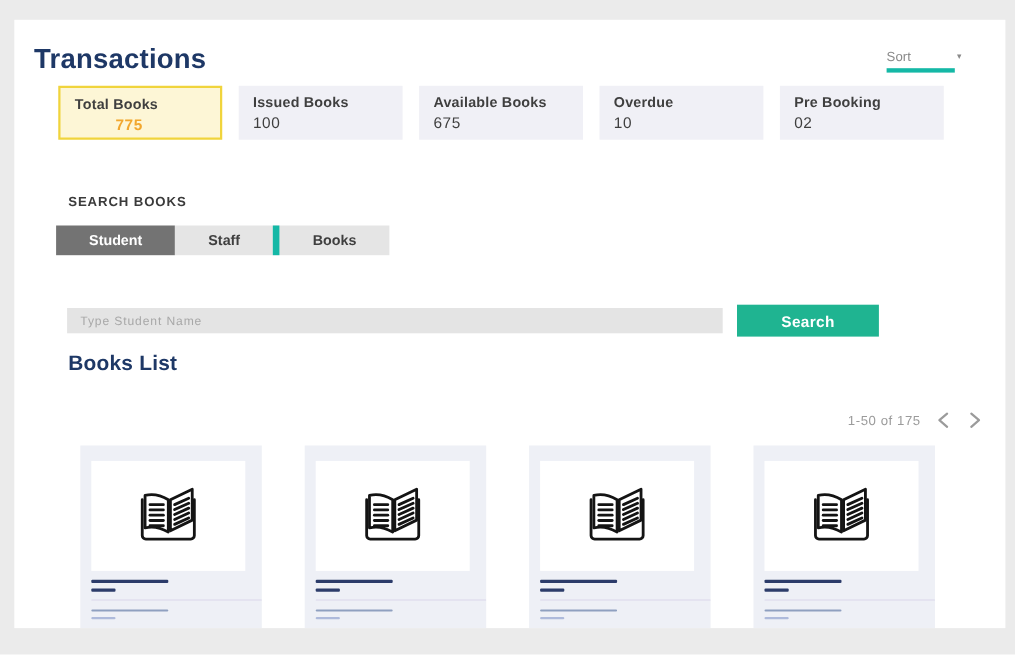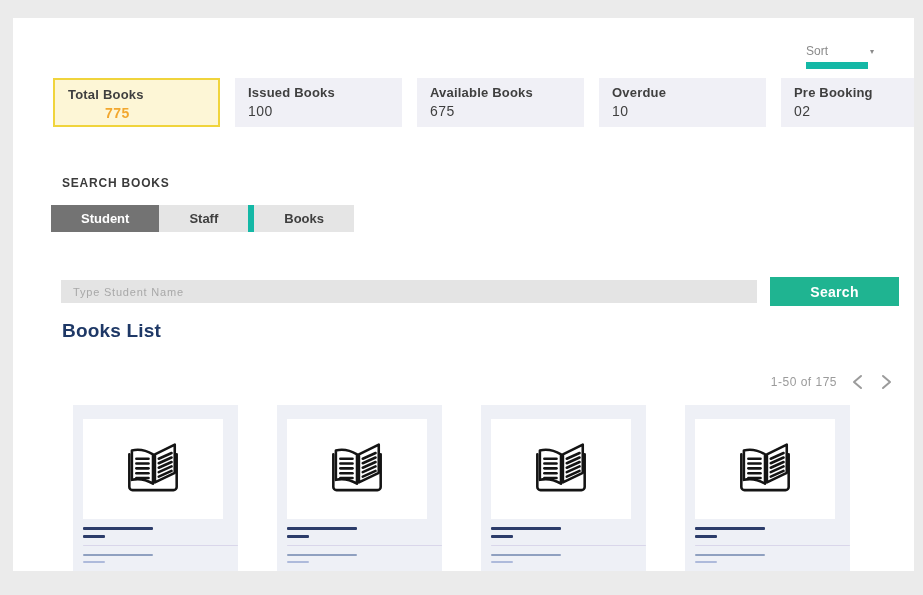--- a/index.html
+++ b/index.html
@@ -13,35 +13,35 @@
   }
 
   
   .page-title {
     position:absolute; left:18px; top:22px;
     font-size:25px; font-weight:bold; color:#1e3866; letter-spacing:0.2px;
   }
   .sort-control {
     position:absolute; right:46px; top:26px;
     width:62px; padding-bottom:4px;
-    border-bottom:7px solid #14b8a6;
+    border-bottom:4px solid #14b8a6;
     display:flex; align-items:center; justify-content:space-between;
     cursor:pointer;
     gap:42px;
   }
   .sort-label { font-size:12px; color:#8a8a8a; }
   .sort-caret { font-size:8px; color:#8a8a8a; }
 
   
   .stats-row {
     position:absolute; left:40px; top:60px;
     display:flex; gap:15px;
   }
   .stat-card {
-    width:167px; height:49px;
+    width:149px; height:49px;
     background:#f0f0f6;
     padding:7px 13px;
   }
   .stat-card.highlight {
     background:#fdf6d6;
     border:2px solid #f0d43c;
   }
   .stat-label { font-size:13px; font-weight:bold; color:#3f3f3f; letter-spacing:0.2px; }
   .stat-value { font-size:14px; color:#3f3f3f; margin-top:3px; letter-spacing:0.5px; }
   .stat-card.highlight .stat-value { color:#f2a72e; font-weight:bold;margin-left:37px; }
@@ -59,21 +59,21 @@
     height:27px; padding:0 30px;
     background:#e5e5e5; color:#3f3f3f;
     font-size:13px; font-weight:bold;
     display:flex; align-items:center; justify-content:center;
     cursor:pointer;
   }
   .tab.divided { border-left:6px solid #14b8a6; }
   .tab.active { background:#737373; color:#ffffff; border:none; }
 
   .search-row {
-    position:absolute; left:48px; top:259px; width:838px;
+    position:absolute; left:48px; top:259px; width:738px;
     display:flex; align-items:center; gap:13px;
   }
   .search-input {
     flex:1; height:23px;
     background:#e4e4e4; border:none; outline:none;
     padding:0 12px;
     font-size:11px; color:#555; letter-spacing:0.8px;
   }
   .search-input::placeholder { color:#a8a8a8; }
   .search-button {
@@ -121,20 +121,21 @@
   .sk-sub     { margin-top:5px;  width:22px; height:3px; background:#2c3c6a; }
   .sk-divider { margin-top:7px;  width:155px; height:1px; background:#d9d6ea; }
   .sk-meta    { margin-top:8px;  width:70px; height:2px; background:#8fa0c0; }
   .sk-meta2   { margin-top:5px;  width:22px; height:2px; background:#aebadb; }
 </style>
 </head>
 <body>
 
 <div class="panel">
 
+  <div class="page-title">Transactions</div>
   <div class="sort-control">
     <span class="sort-label">Sort</span>
     <span class="sort-caret">▾</span>
   </div>
 
   <div class="stats-row">
     <div class="stat-card highlight">
       <div class="stat-label">Total Books</div>
       <div class="stat-value">775</div>
     </div>

